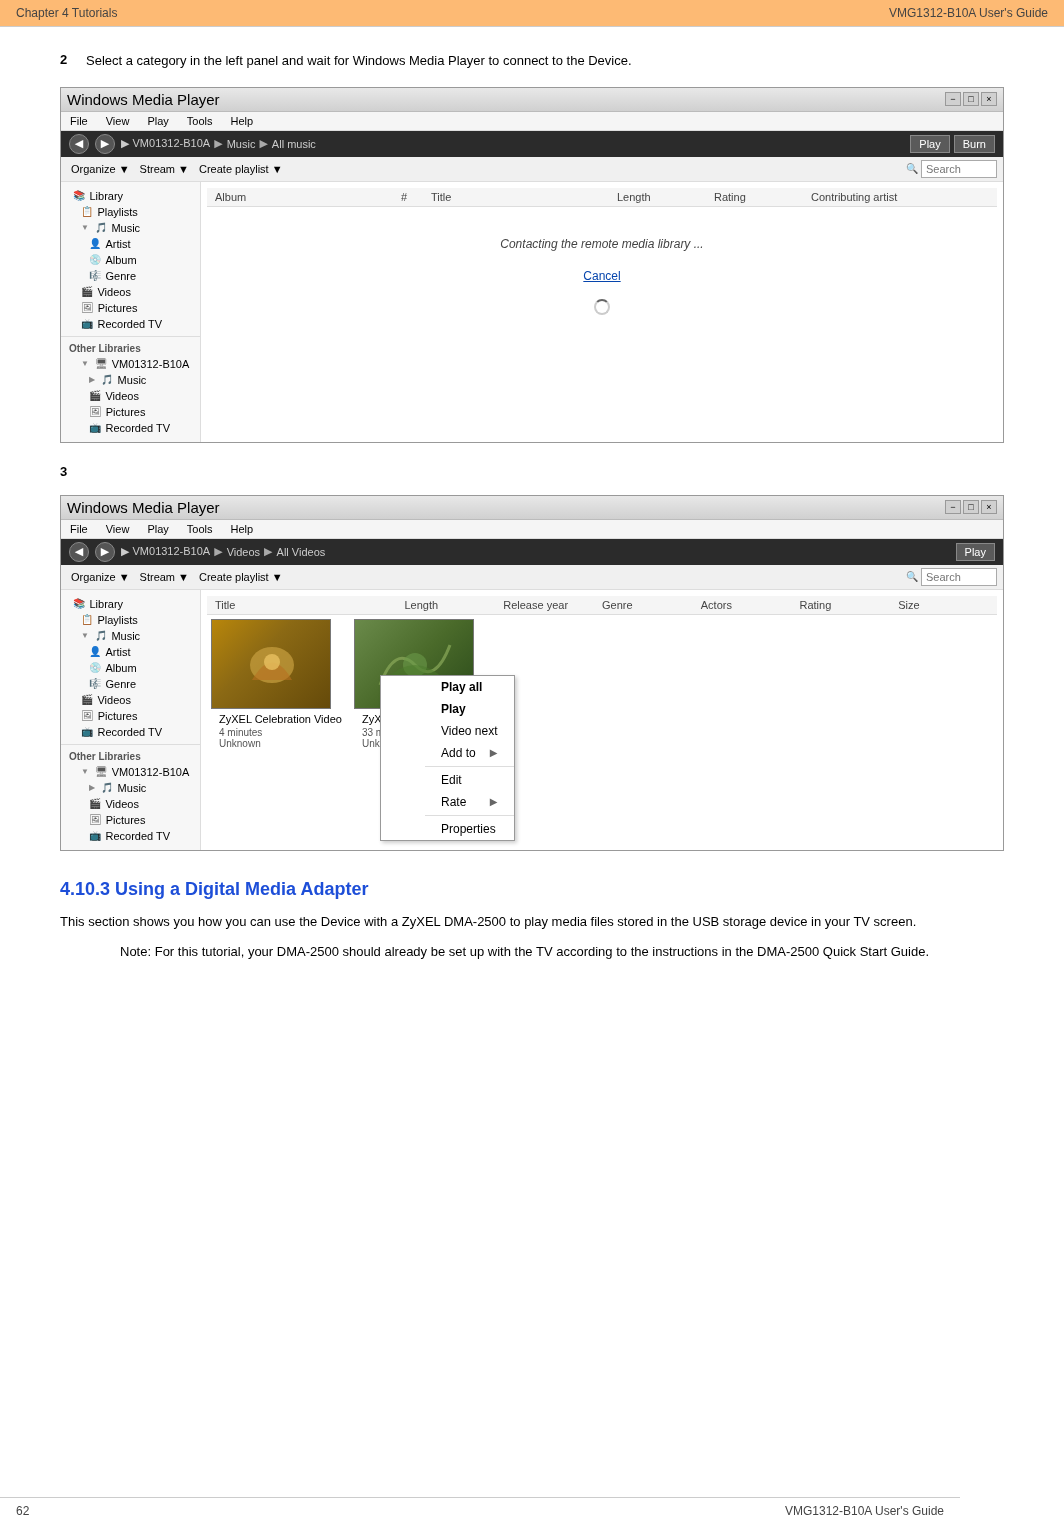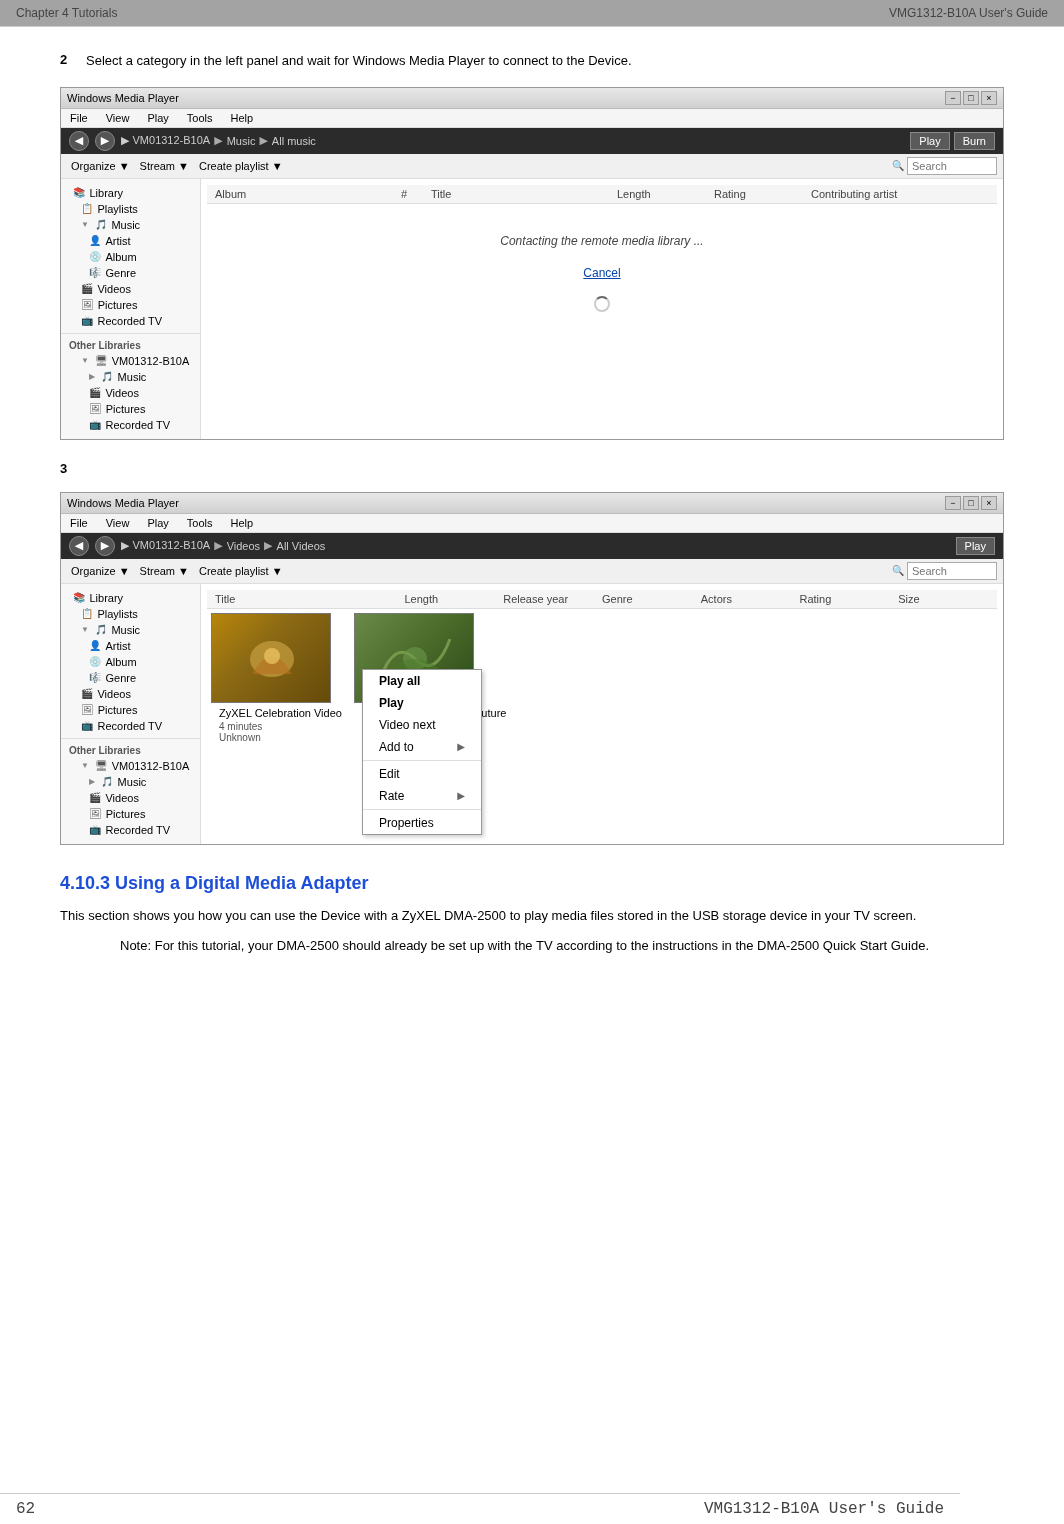--- a/index.html
+++ b/index.html
@@ -13,21 +13,21 @@
     }
 
     
     .page-container {
       padding: 0;
       position: relative;
     }
 
     
     .chapter-header {
-      background: #a3a3a3;
+      background: #fdba74;
       border-bottom: 1px solid #ccc;
       display: flex;
       justify-content: space-between;
       align-items: flex-start;
       padding: 6px 16px;
       font-size: 12px;
       color: #444;
     }
 
     .page-content {
@@ -87,21 +87,21 @@
     .wmp-titlebar {
       background: linear-gradient(to bottom, #e8e8e8, #d0d0d0);
       padding: 3px 6px;
       display: flex;
       justify-content: space-between;
       align-items: center;
       border-bottom: 1px solid #bbb;
       font-size: 11px;
     }
     .wmp-titlebar-title {
-      font-size: 11px;
+      font-size: 15px;
       color: #000;
     }
     .wmp-titlebar-controls {
       display: flex;
       gap: 2px;
     }
     .wmp-titlebar-btn {
       width: 16px;
       height: 14px;
       background: #d0d0d0;
@@ -159,21 +159,21 @@
       margin-left: auto;
       display: flex;
       align-items: center;
       gap: 2px;
     }
     .wmp-search-box {
       border: 1px solid #aaa;
       background: #fff;
       padding: 2px 4px;
       font-size: 11px;
-      width: 90px;
+      width: 76px;
     }
 
     .wmp-body {
       display: flex;
       background: #fff;
     }
 
     .wmp-sidebar {
       width: 140px;
       min-width: 140px;
@@ -354,23 +354,22 @@
       position: fixed;
       bottom: 0;
       left: 0;
       width: 960px;
       display: flex;
       justify-content: space-between;
       align-items: center;
       padding: 6px 16px;
       border-top: 1px solid #ccc;
       background: #fff;
-      font-size: 16px;
+      font-size: 12px;
       color: #444;
-      font-family: Liberation Mono, monospace;
     }
 
     .wmp-nav-row {
       display: flex;
       align-items: center;
       background: #2b2b2b;
       padding: 3px 8px;
       gap: 6px;
     }
     .nav-circle-btn {
@@ -701,21 +700,21 @@
                   <circle cx="30" cy="22" r="8" fill="#e8c060" opacity="0.8"></circle>
                 </svg>
               </div>
               <div class="wmp-video-info">
                 <div class="wmp-video-title">ZyXEL Celebration Video</div>
                 <div class="wmp-video-meta">4 minutes</div>
                 <div class="wmp-video-meta">Unknown</div>
               </div>
             </div>
 
-            <div class="context-menu" style="top:60px; left:155px;">
+            <div class="context-menu" style="top:60px; left:173px;padding-left:44px;">
               <div class="context-menu-item bold">Play all</div>
               <div class="context-menu-item bold">Play</div>
               <div class="context-menu-item">Video next</div>
               <div class="context-menu-item">
                 <span>Add to</span>
                 <span class="context-menu-arrow">▶</span>
               </div>
               <div class="context-menu-divider"></div>
               <div class="context-menu-item">Edit</div>
               <div class="context-menu-item">

